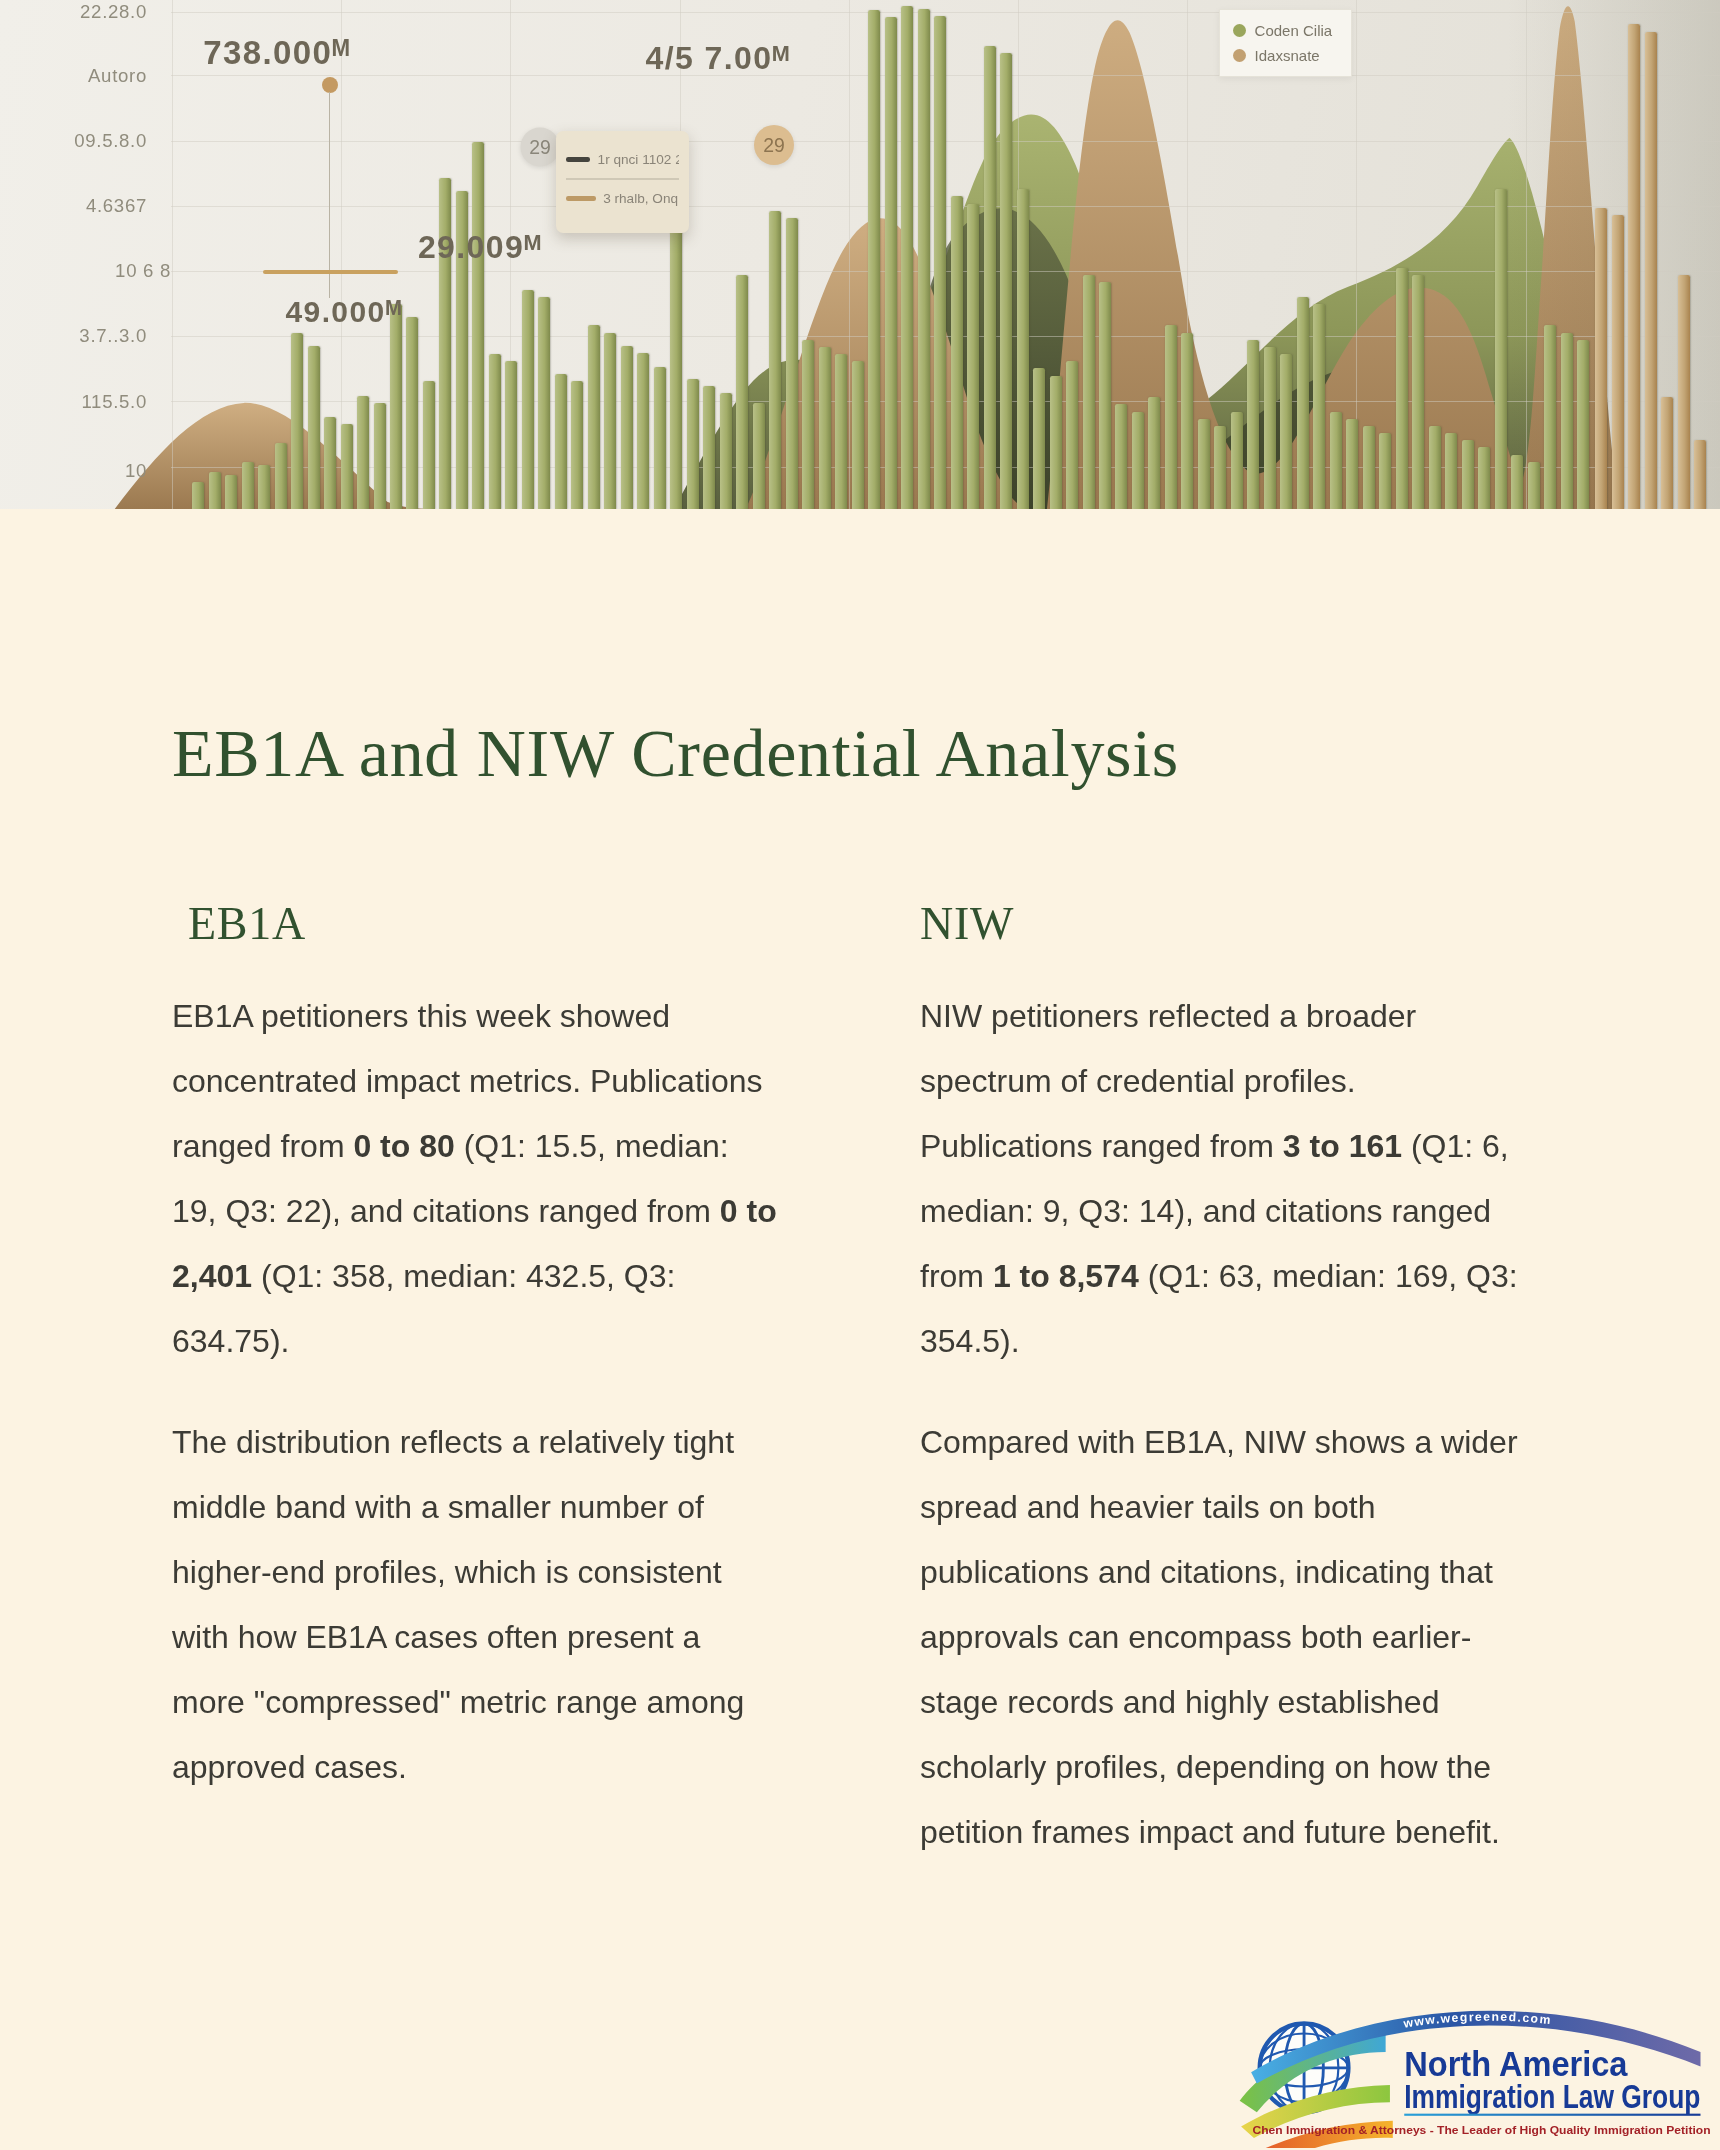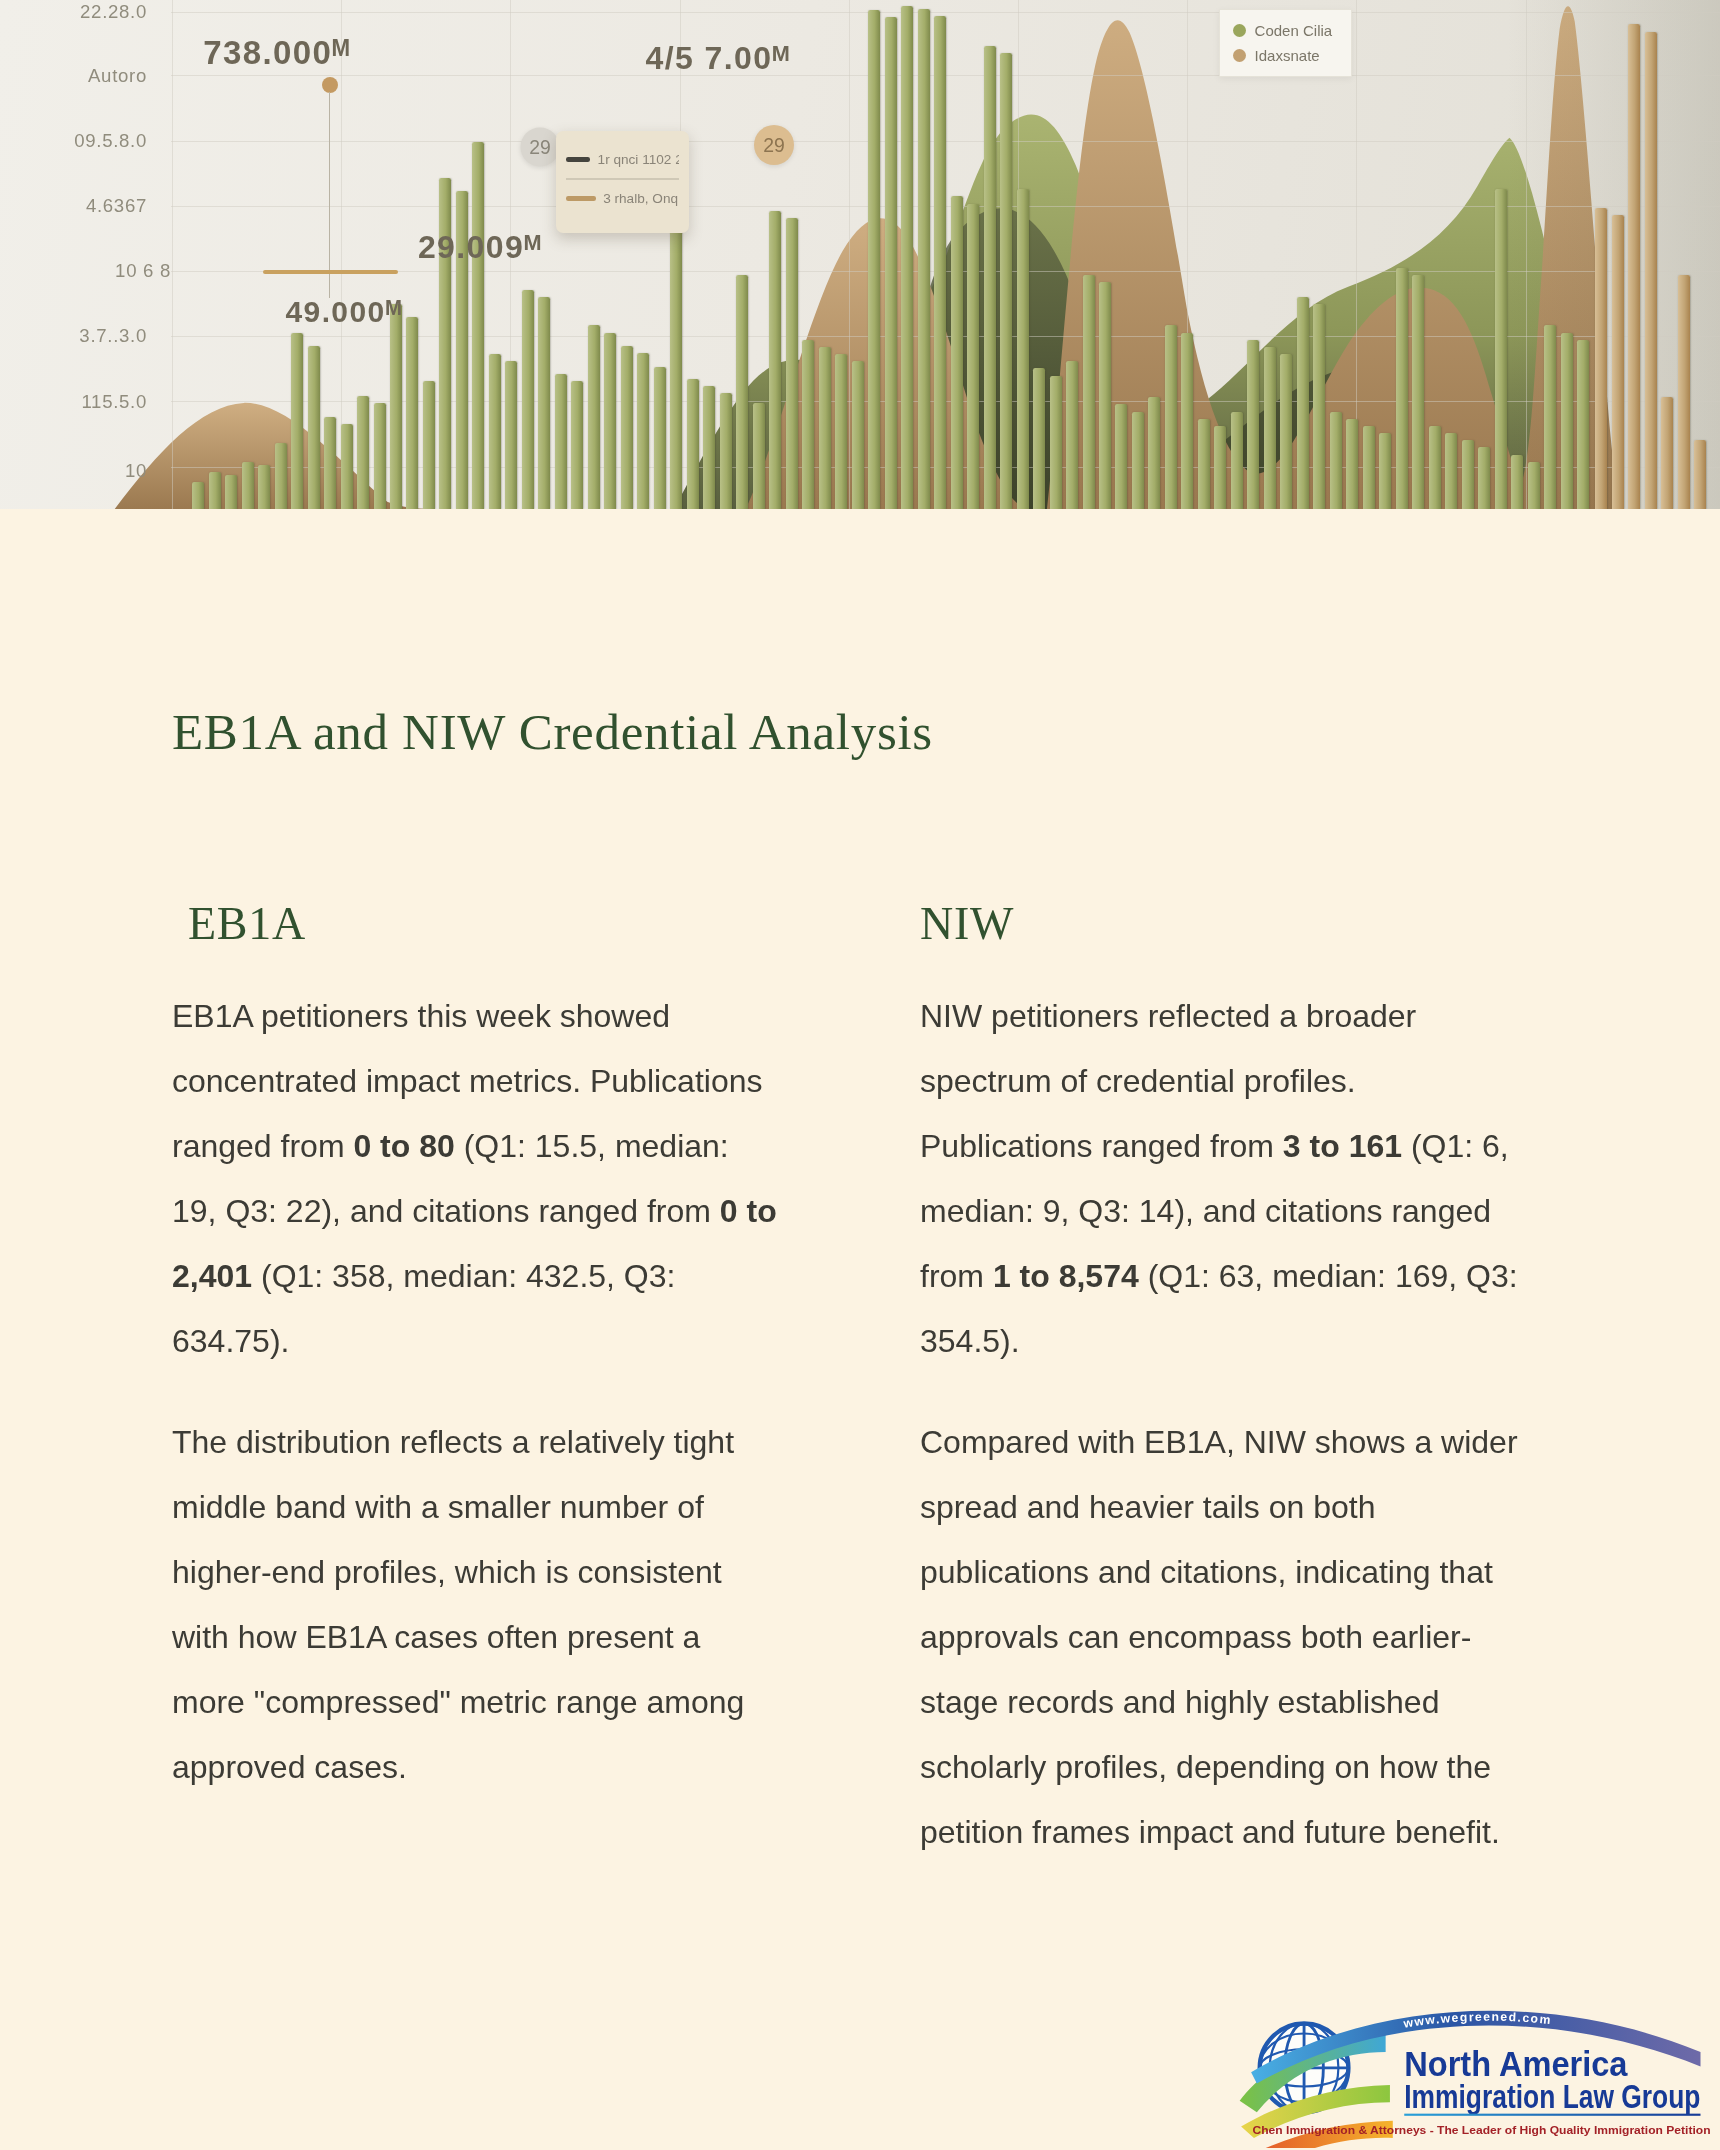--- a/index.html
+++ b/index.html
@@ -43,21 +43,21 @@
   .tip-div{height:1.4px;background:#cfc8b6;margin:4.3px 0;}
   .legend{position:absolute;left:1219px;top:9.3px;width:133px;background:#f7f5ef;border:0.7px solid #e5e2d8;
     box-shadow:0 2.2px 7.2px rgba(0,0,0,.06);padding:11.5px 13px;box-sizing:border-box;
     display:flex;flex-direction:column;gap:8.6px;}
   .legend-row{display:flex;align-items:center;gap:8.6px;font-size:15px;color:#7b7668;white-space:nowrap;}
   .legend-dot{width:13px;height:13px;border-radius:50%;flex:0 0 auto;}
   .hero-shade{position:absolute;top:0;right:0;width:215px;height:509px;
     background:linear-gradient(90deg,rgba(80,80,58,0) 0%,rgba(80,80,58,.16) 100%);pointer-events:none;}
   
   #page-title{position:absolute;left:172px;top:672px;font-family:"Liberation Serif", serif;
-    font-size:51px;line-height:1.05;color:var(--green);font-weight:500;letter-spacing:0.7px;}
+    font-size:68px;line-height:1.05;color:var(--green);font-weight:500;letter-spacing:0.7px;}
   .col-heading{position:absolute;top:859px;font-family:"Liberation Serif", serif;
     font-size:46px;color:var(--green);font-weight:500;letter-spacing:0.7px;}
   #heading-left{left:188px;text-align:center;} #heading-right{left:920px;}
   .col{position:absolute;top:984px;width:609px;font-size:32px;line-height:65px;color:var(--body);}
   #col-left{left:172px;} #col-right{left:920px;}
   .col p{margin:0 0 36px 0;} .col b{font-weight:700;text-align:center;}
   
   #logo{position:absolute;left:1219px;top:1992px;width:495px;height:156px;cursor:pointer;}
 </style>
 </head>

